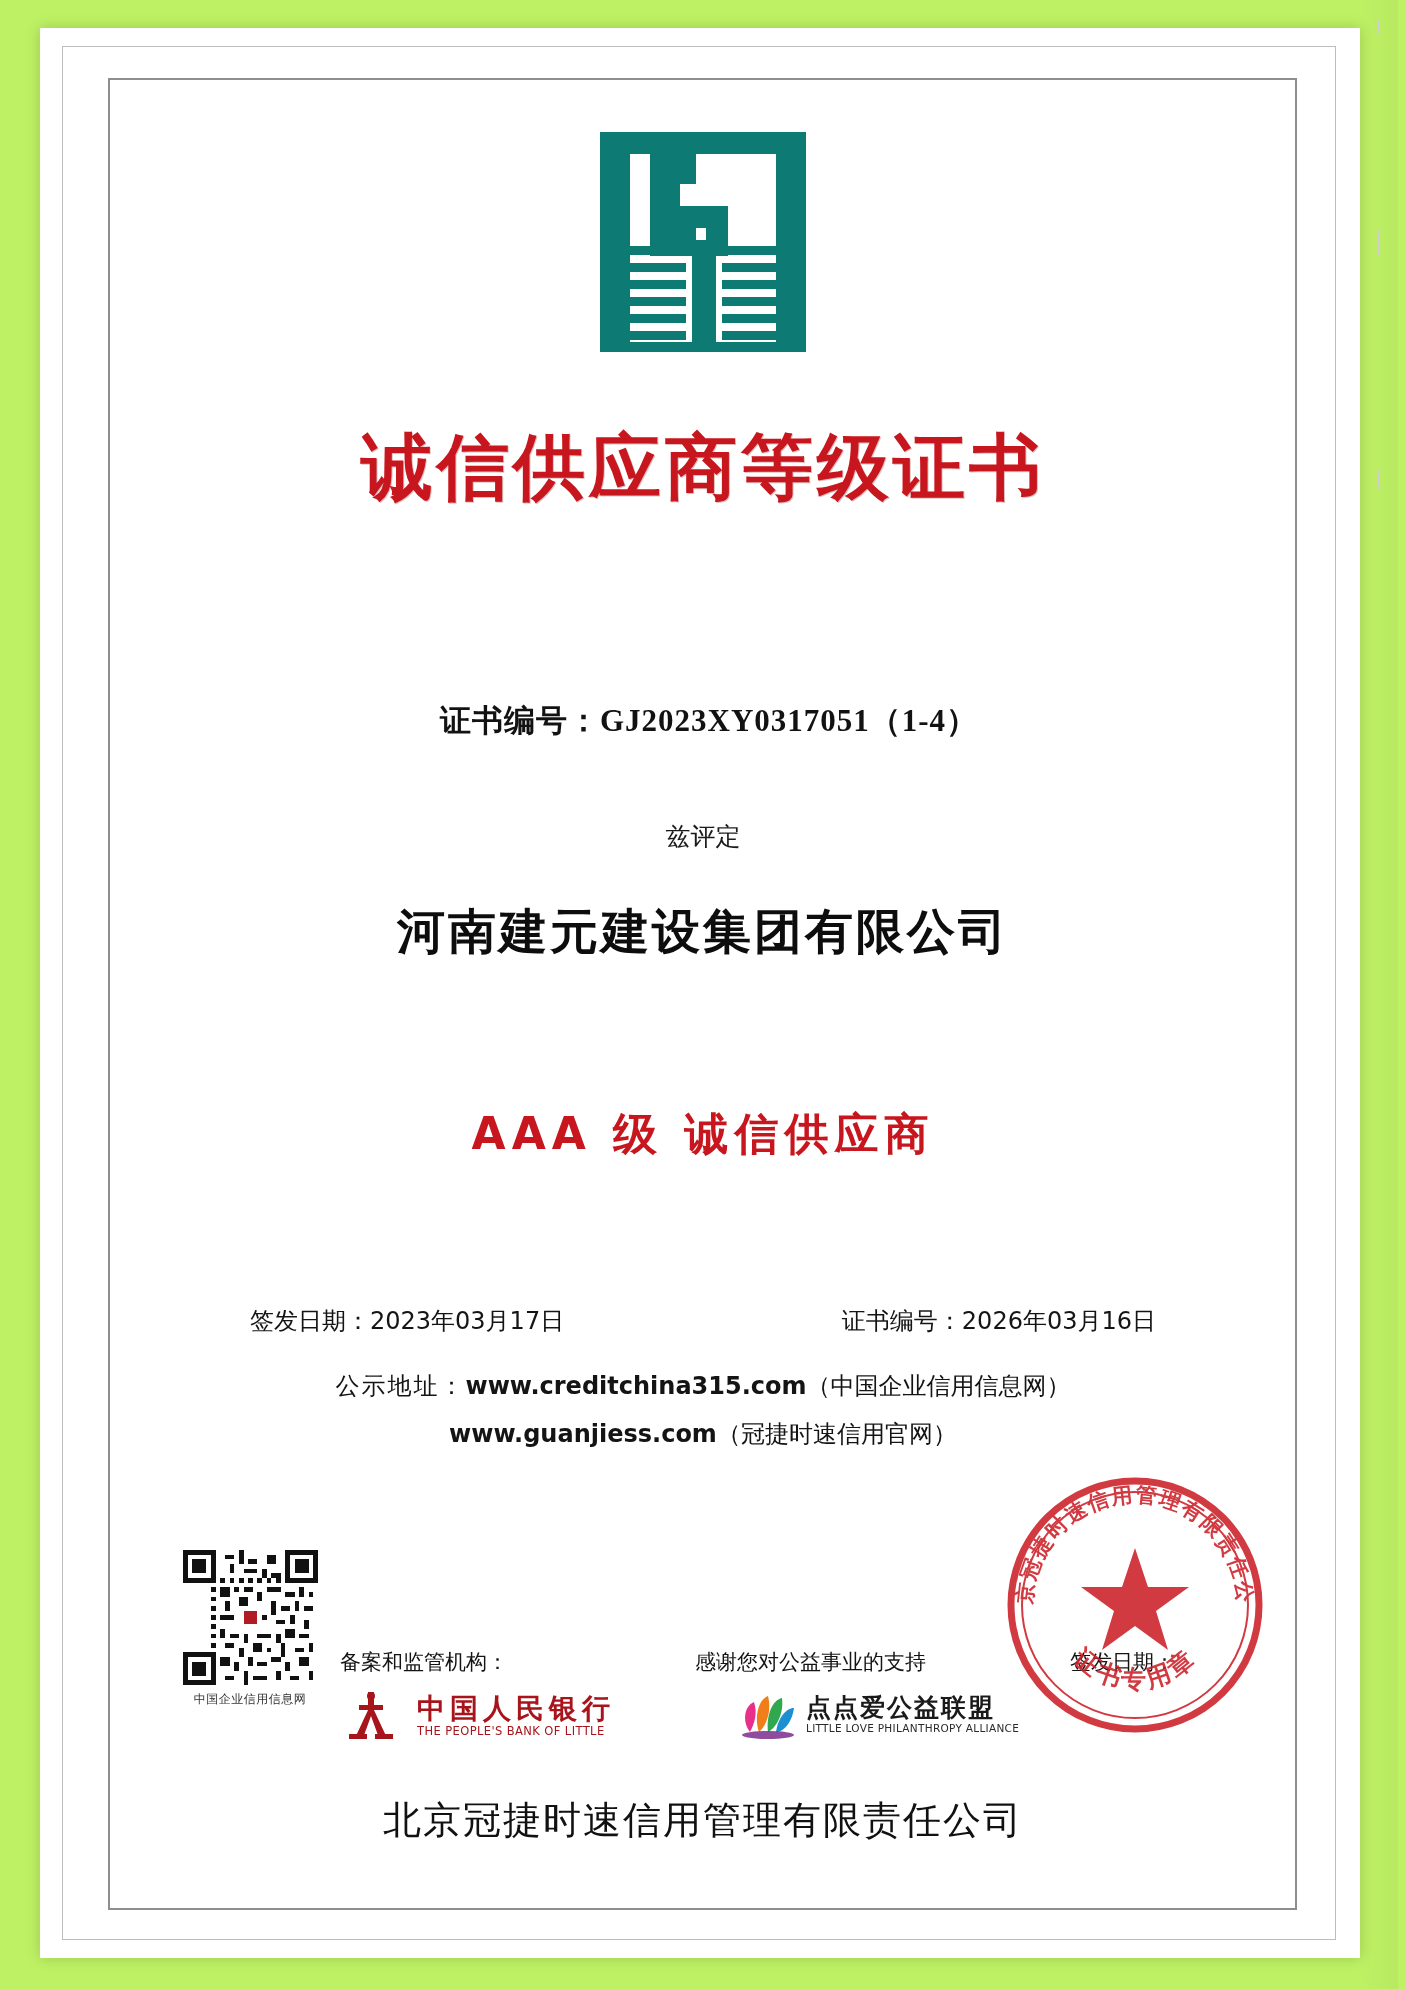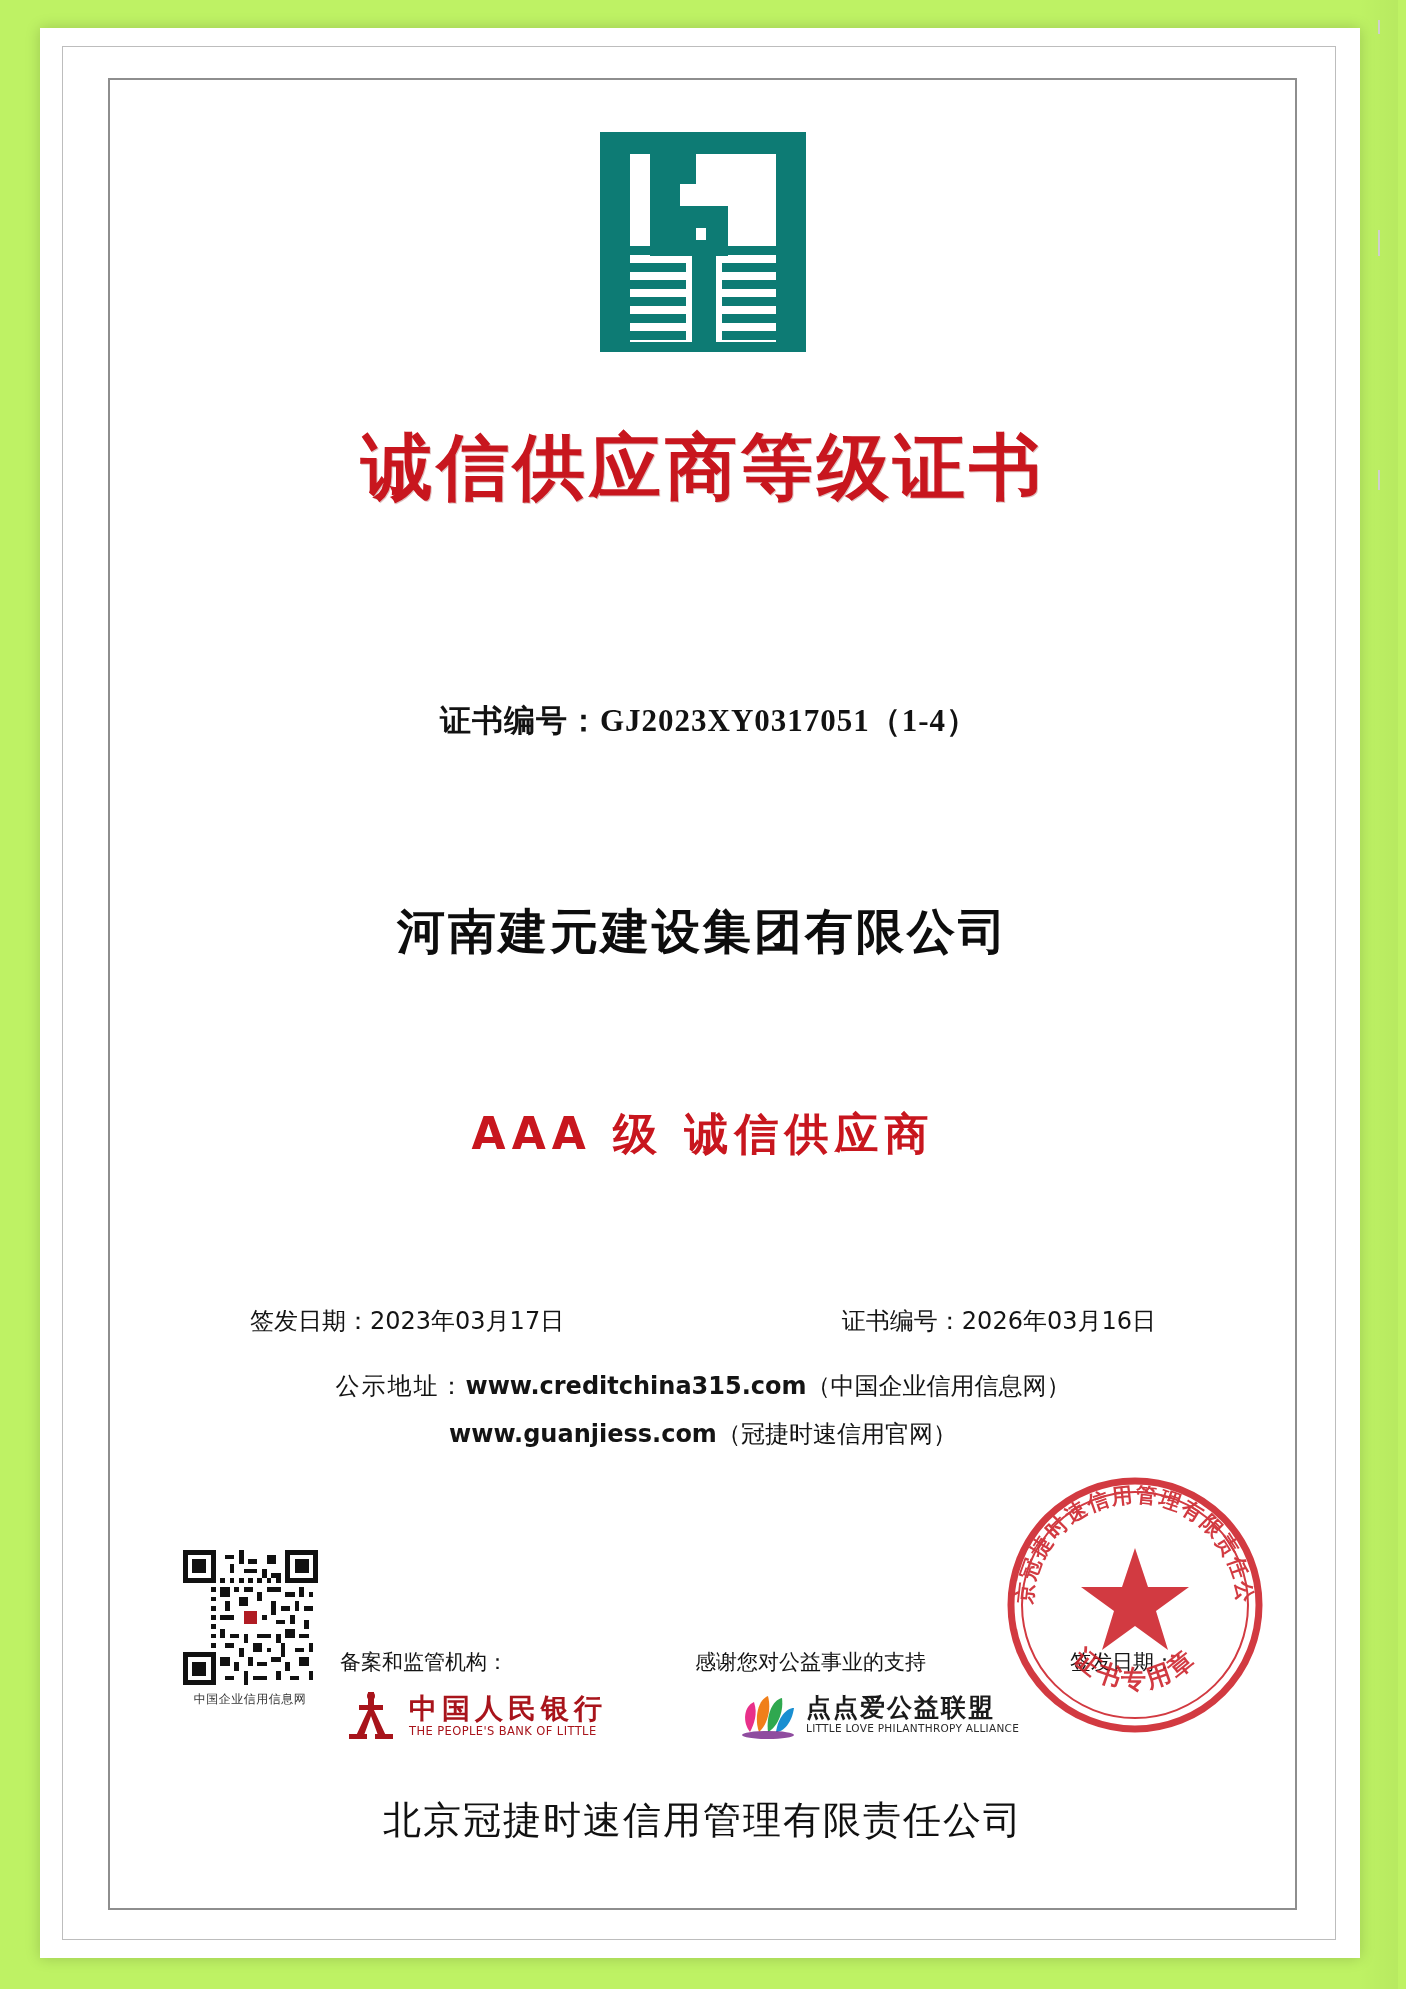--- a/index.html
+++ b/index.html
@@ -225,21 +225,21 @@
     color: #141414;
   }
 
   
   .pboc-logo {
     position: absolute;
     left: 195px;
     top: 148px;
     display: flex;
     align-items: center;
-    gap: 12px;
+    gap: 20px;
   }
   .pboc-text-cn {
     font-family: "DejaVu Sans", "Liberation Sans", sans-serif;
     font-weight: bold;
     font-size: 28px;
     color: #a8141b;
     letter-spacing: 5px;
     line-height: 1.1;
   }
   .pboc-text-en {
@@ -345,20 +345,21 @@
 
         <rect x="12" y="222" width="206" height="10"></rect>
       </g>
     </svg>
   </div>
 
   <div class="main-title">诚信供应商等级证书</div>
 
   <div class="cert-number">证书编号：GJ2023XY0317051（1-4）</div>
 
+  <div class="award-lead">兹评定</div>
 
   <div class="company-name">河南建元建设集团有限公司</div>
 
   <div class="grade-line">AAA 级  诚信供应商</div>
 
   <div class="dates-row">
     <span>签发日期：2023年03月17日</span>
     <span>证书编号：2026年03月16日</span>
   </div>
 

